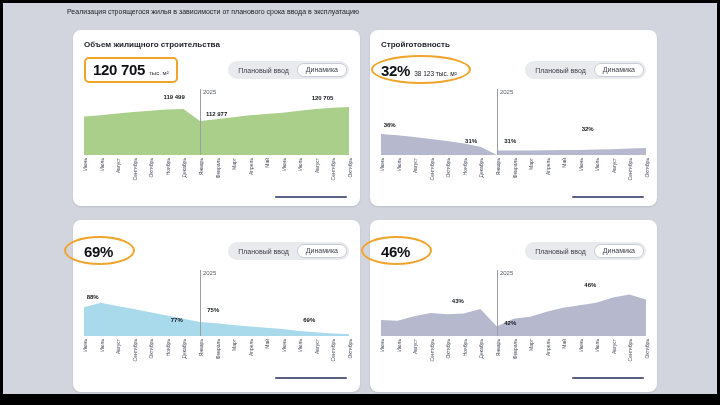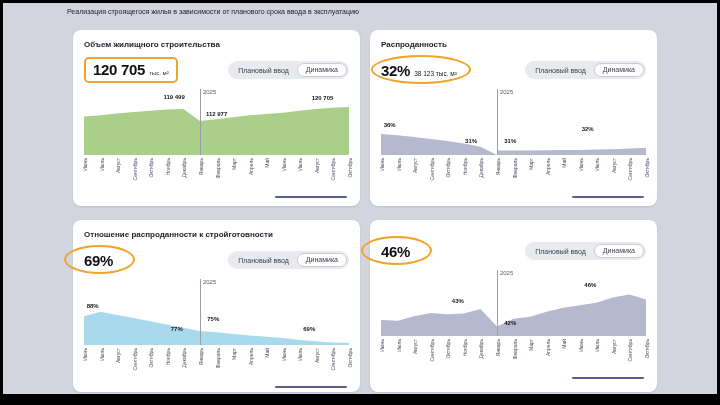--- a/index.html
+++ b/index.html
@@ -81,21 +81,21 @@
           <span class="month" style="left: 75%;">Июнь</span>
           <span class="month" style="left: 81.25%;">Июль</span>
           <span class="month" style="left: 87.5%;">Август</span>
           <span class="month" style="left: 93.75%;">Сентябрь</span>
           <span class="month" style="left: 100%;">Октябрь</span>
         </div>
       <div class="scroll-line"></div>
     </div>
 
     <div class="card">
-      <div class="card-title">Распроданность</div>
+      <div class="card-title">Стройготовность</div>
       <div class="metric-row">
         <div class="metric">
           <span class="hl-ellipse ell-wide"></span>
           <span class="value">32%</span>
           <span class="sub">38 123 тыс. м²</span>
         </div>
         <div class="toggle">
           <span class="opt">Плановый ввод</span>
           <span class="opt selected">Динамика</span>
         </div>
@@ -128,21 +128,20 @@
           <span class="month" style="left: 75%;">Июнь</span>
           <span class="month" style="left: 81.25%;">Июль</span>
           <span class="month" style="left: 87.5%;">Август</span>
           <span class="month" style="left: 93.75%;">Сентябрь</span>
           <span class="month" style="left: 100%;">Октябрь</span>
         </div>
       <div class="scroll-line"></div>
     </div>
 
     <div class="card">
-      <div class="card-title">Отношение распроданности к стройготовности</div>
       <div class="metric-row">
         <div class="metric">
           <span class="hl-ellipse ell-small"></span>
           <span class="value">69%</span>
         </div>
         <div class="toggle">
           <span class="opt">Плановый ввод</span>
           <span class="opt selected">Динамика</span>
         </div>
       </div>

